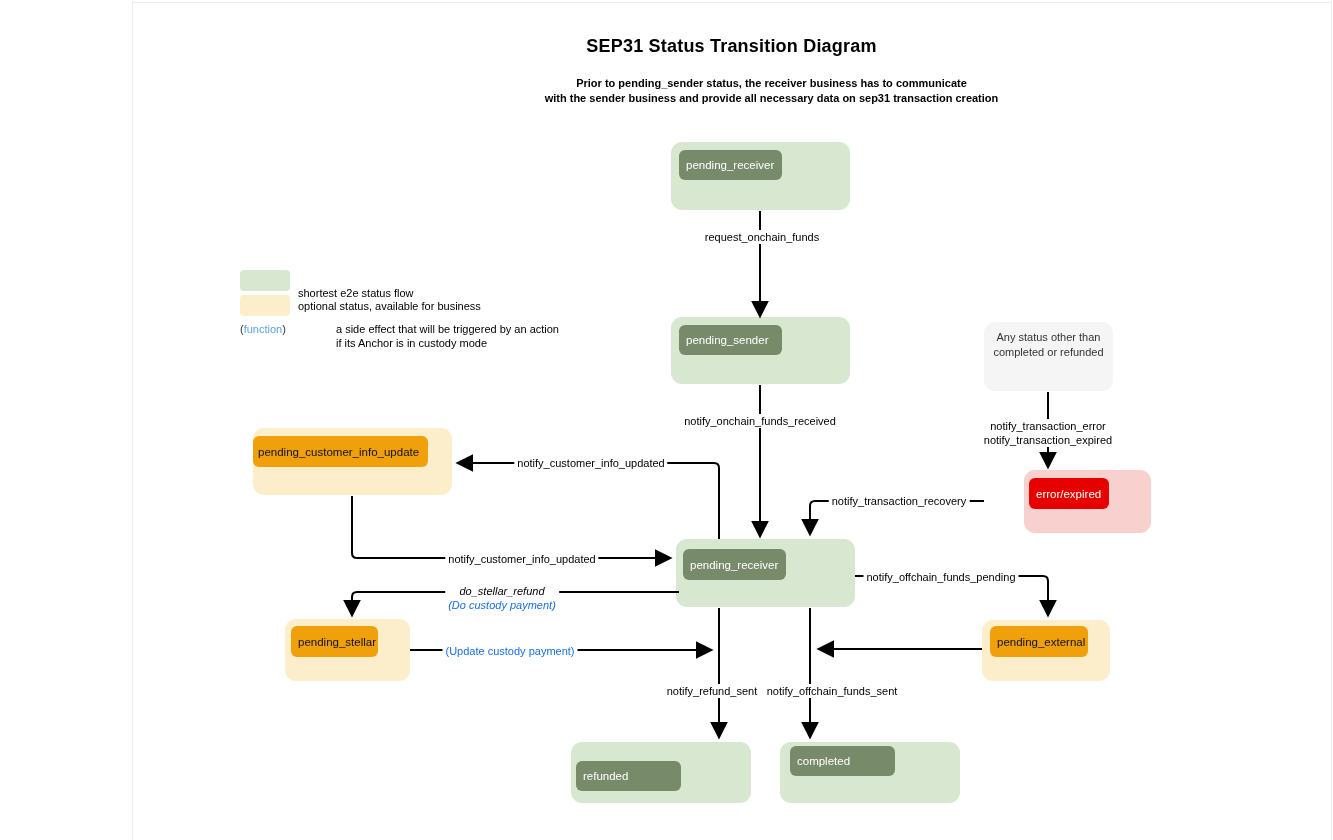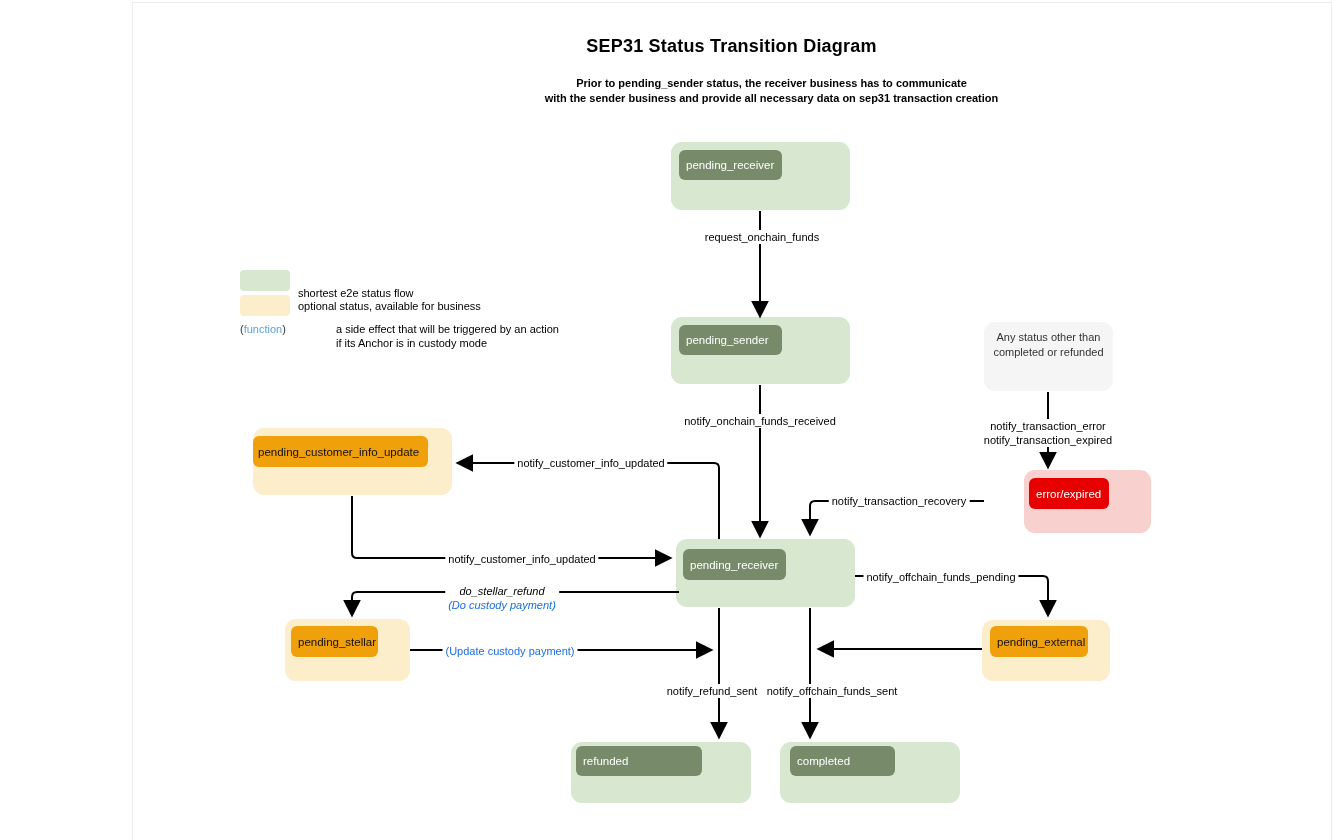--- a/index.html
+++ b/index.html
@@ -87,21 +87,21 @@
 
   <div class="node node-cream" style="left:285px;top:619px;width:125px;height:62px;">
     <div class="tag tag-orange" style="left:6px;top:7px;width:87px;height:31px;">pending_stellar</div>
   </div>
 
   <div class="node node-cream" style="left:982px;top:620px;width:128px;height:61px;">
     <div class="tag tag-orange" style="left:8px;top:6px;width:98px;height:31px;">pending_external</div>
   </div>
 
   <div class="node node-green" style="left:571px;top:742px;width:180px;height:61px;">
-    <div class="tag tag-dgreen" style="left:5px;top:4px;width:126px;height:30px;">refunded</div>
+    <div class="tag tag-dgreen" style="left:5px;top:19px;width:105px;height:30px;">refunded</div>
   </div>
 
   <div class="node node-green" style="left:780px;top:742px;width:180px;height:61px;">
     <div class="tag tag-dgreen" style="left:10px;top:4px;width:105px;height:30px;">completed</div>
   </div>
 
   <svg class="edges" viewBox="0 0 1333 840" xmlns="http://www.w3.org/2000/svg">
     <defs>
       <marker id="arrow" viewBox="0 0 10 10" refX="8" refY="5" markerWidth="9" markerHeight="9" orient="auto-start-reverse">
         <path d="M0,0 L10,5 L0,10 z" fill="#000"></path>

